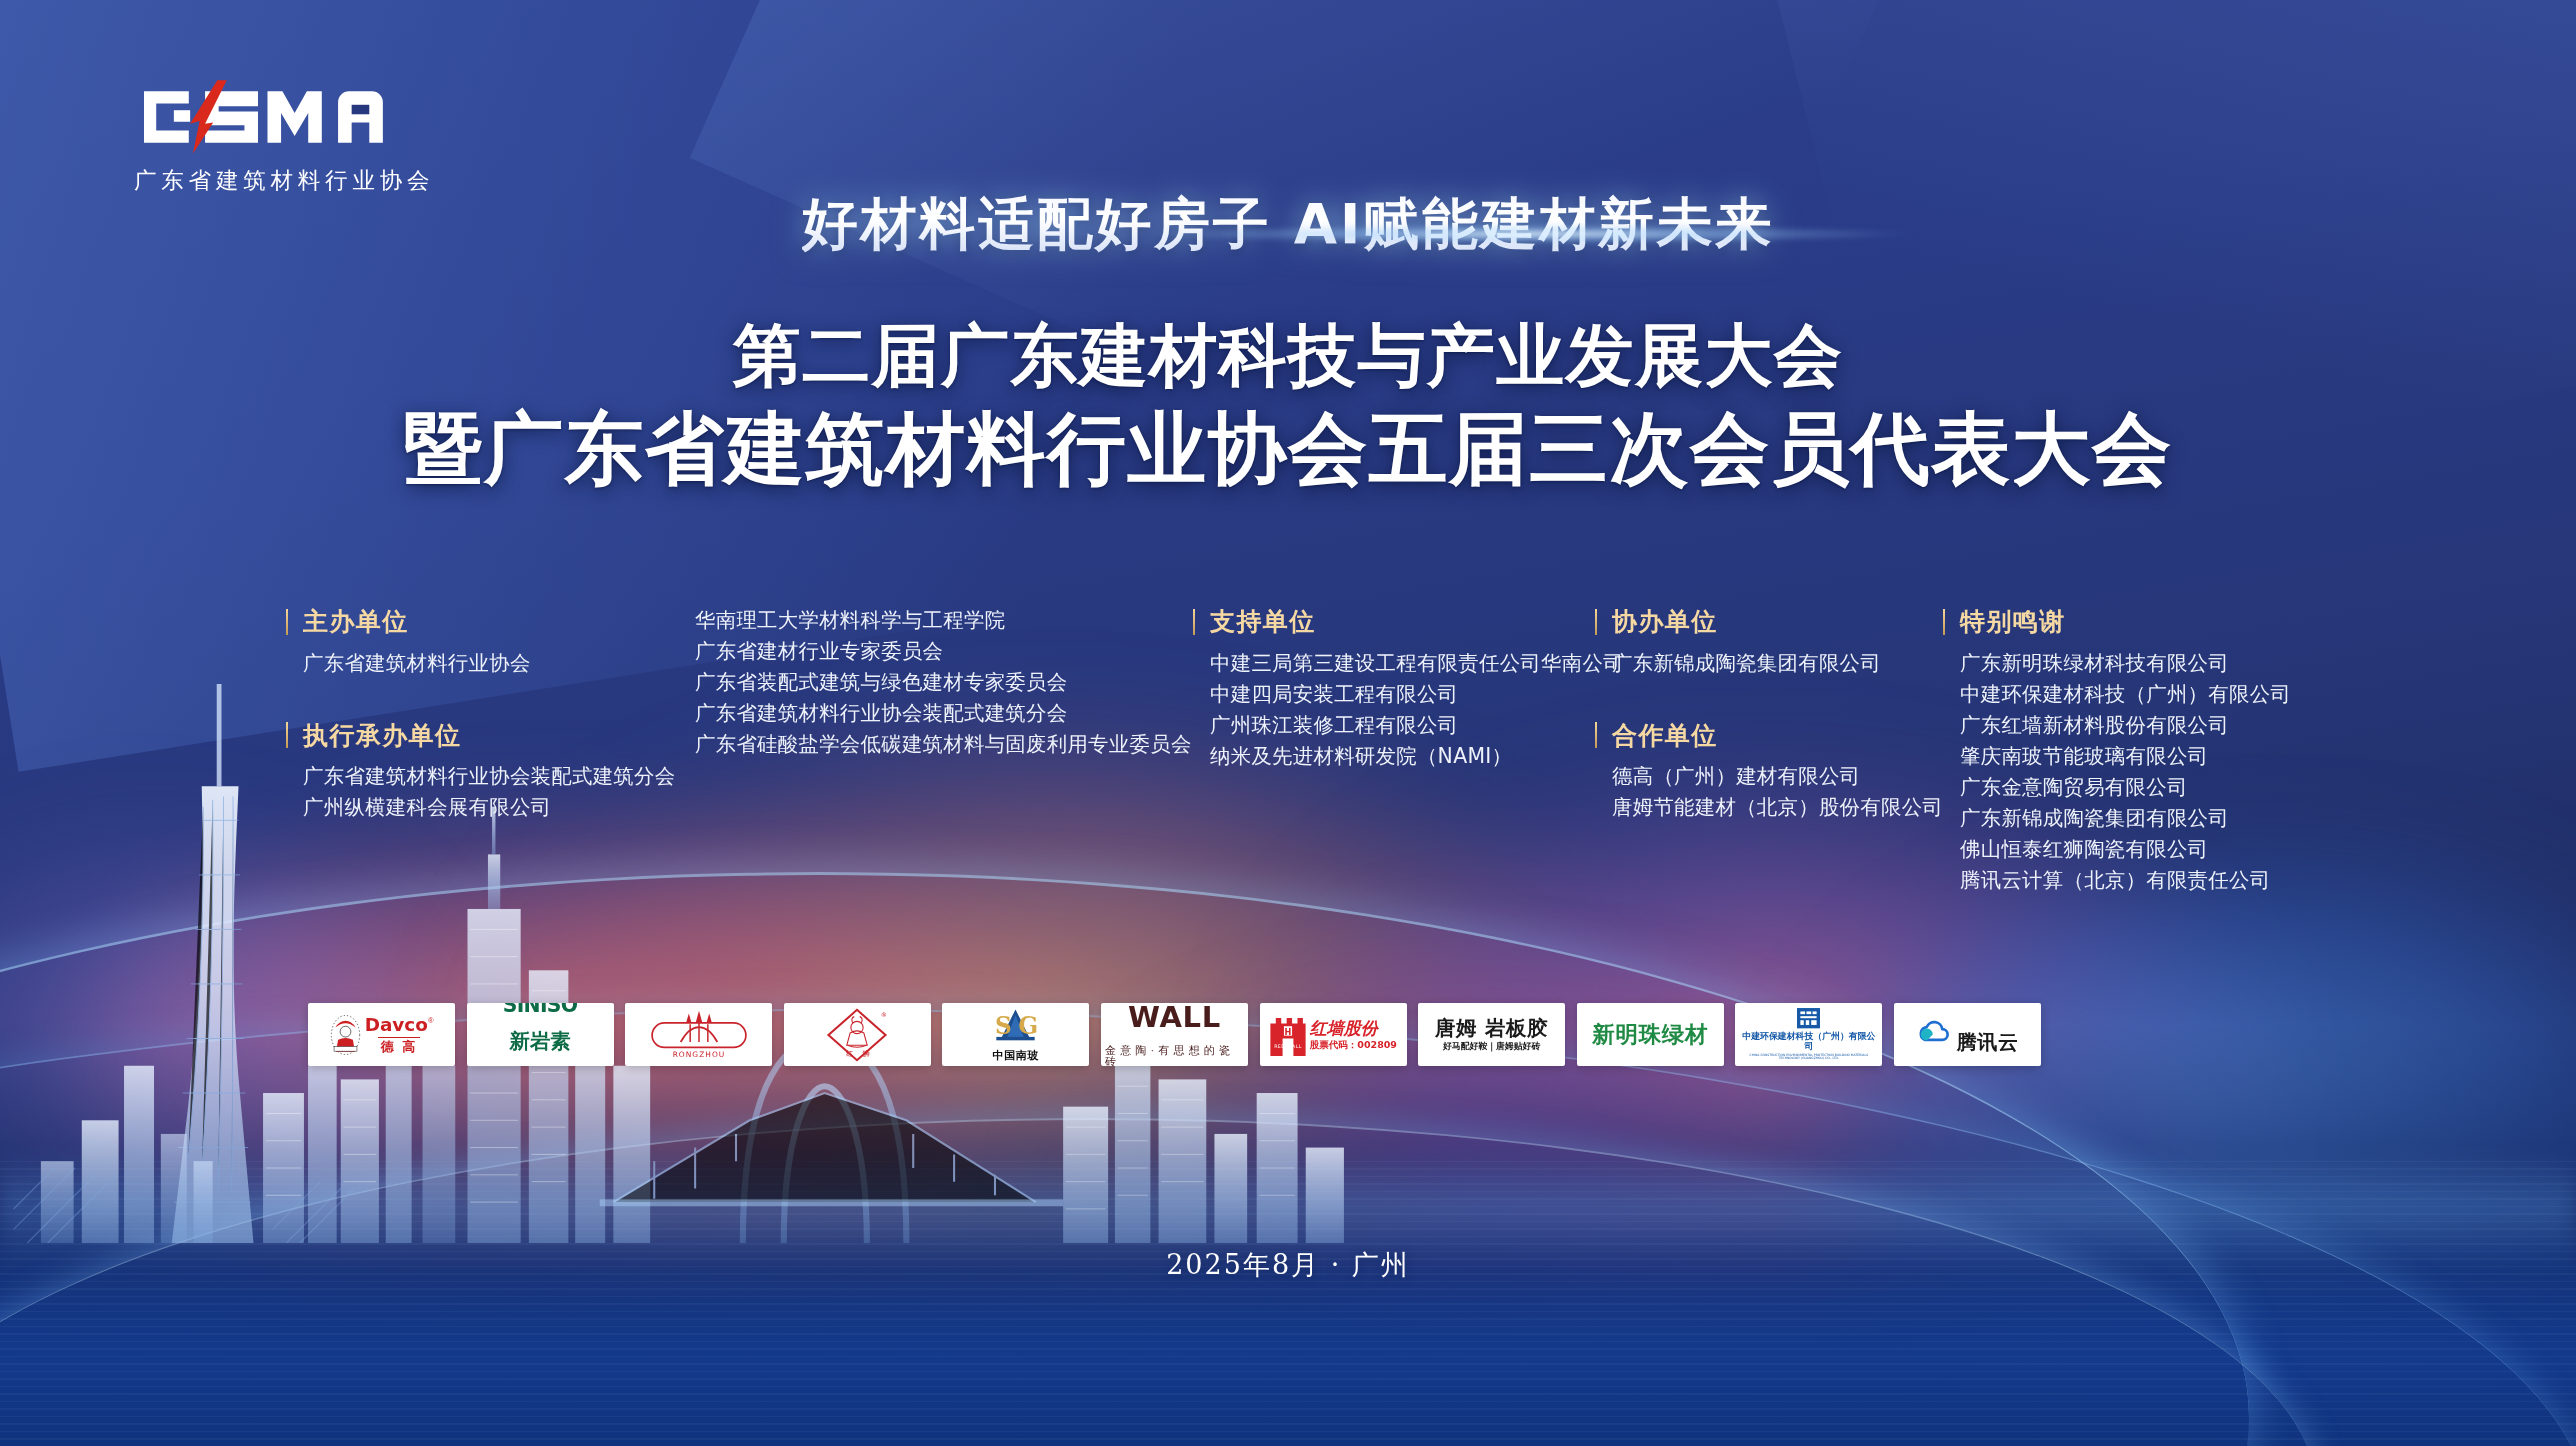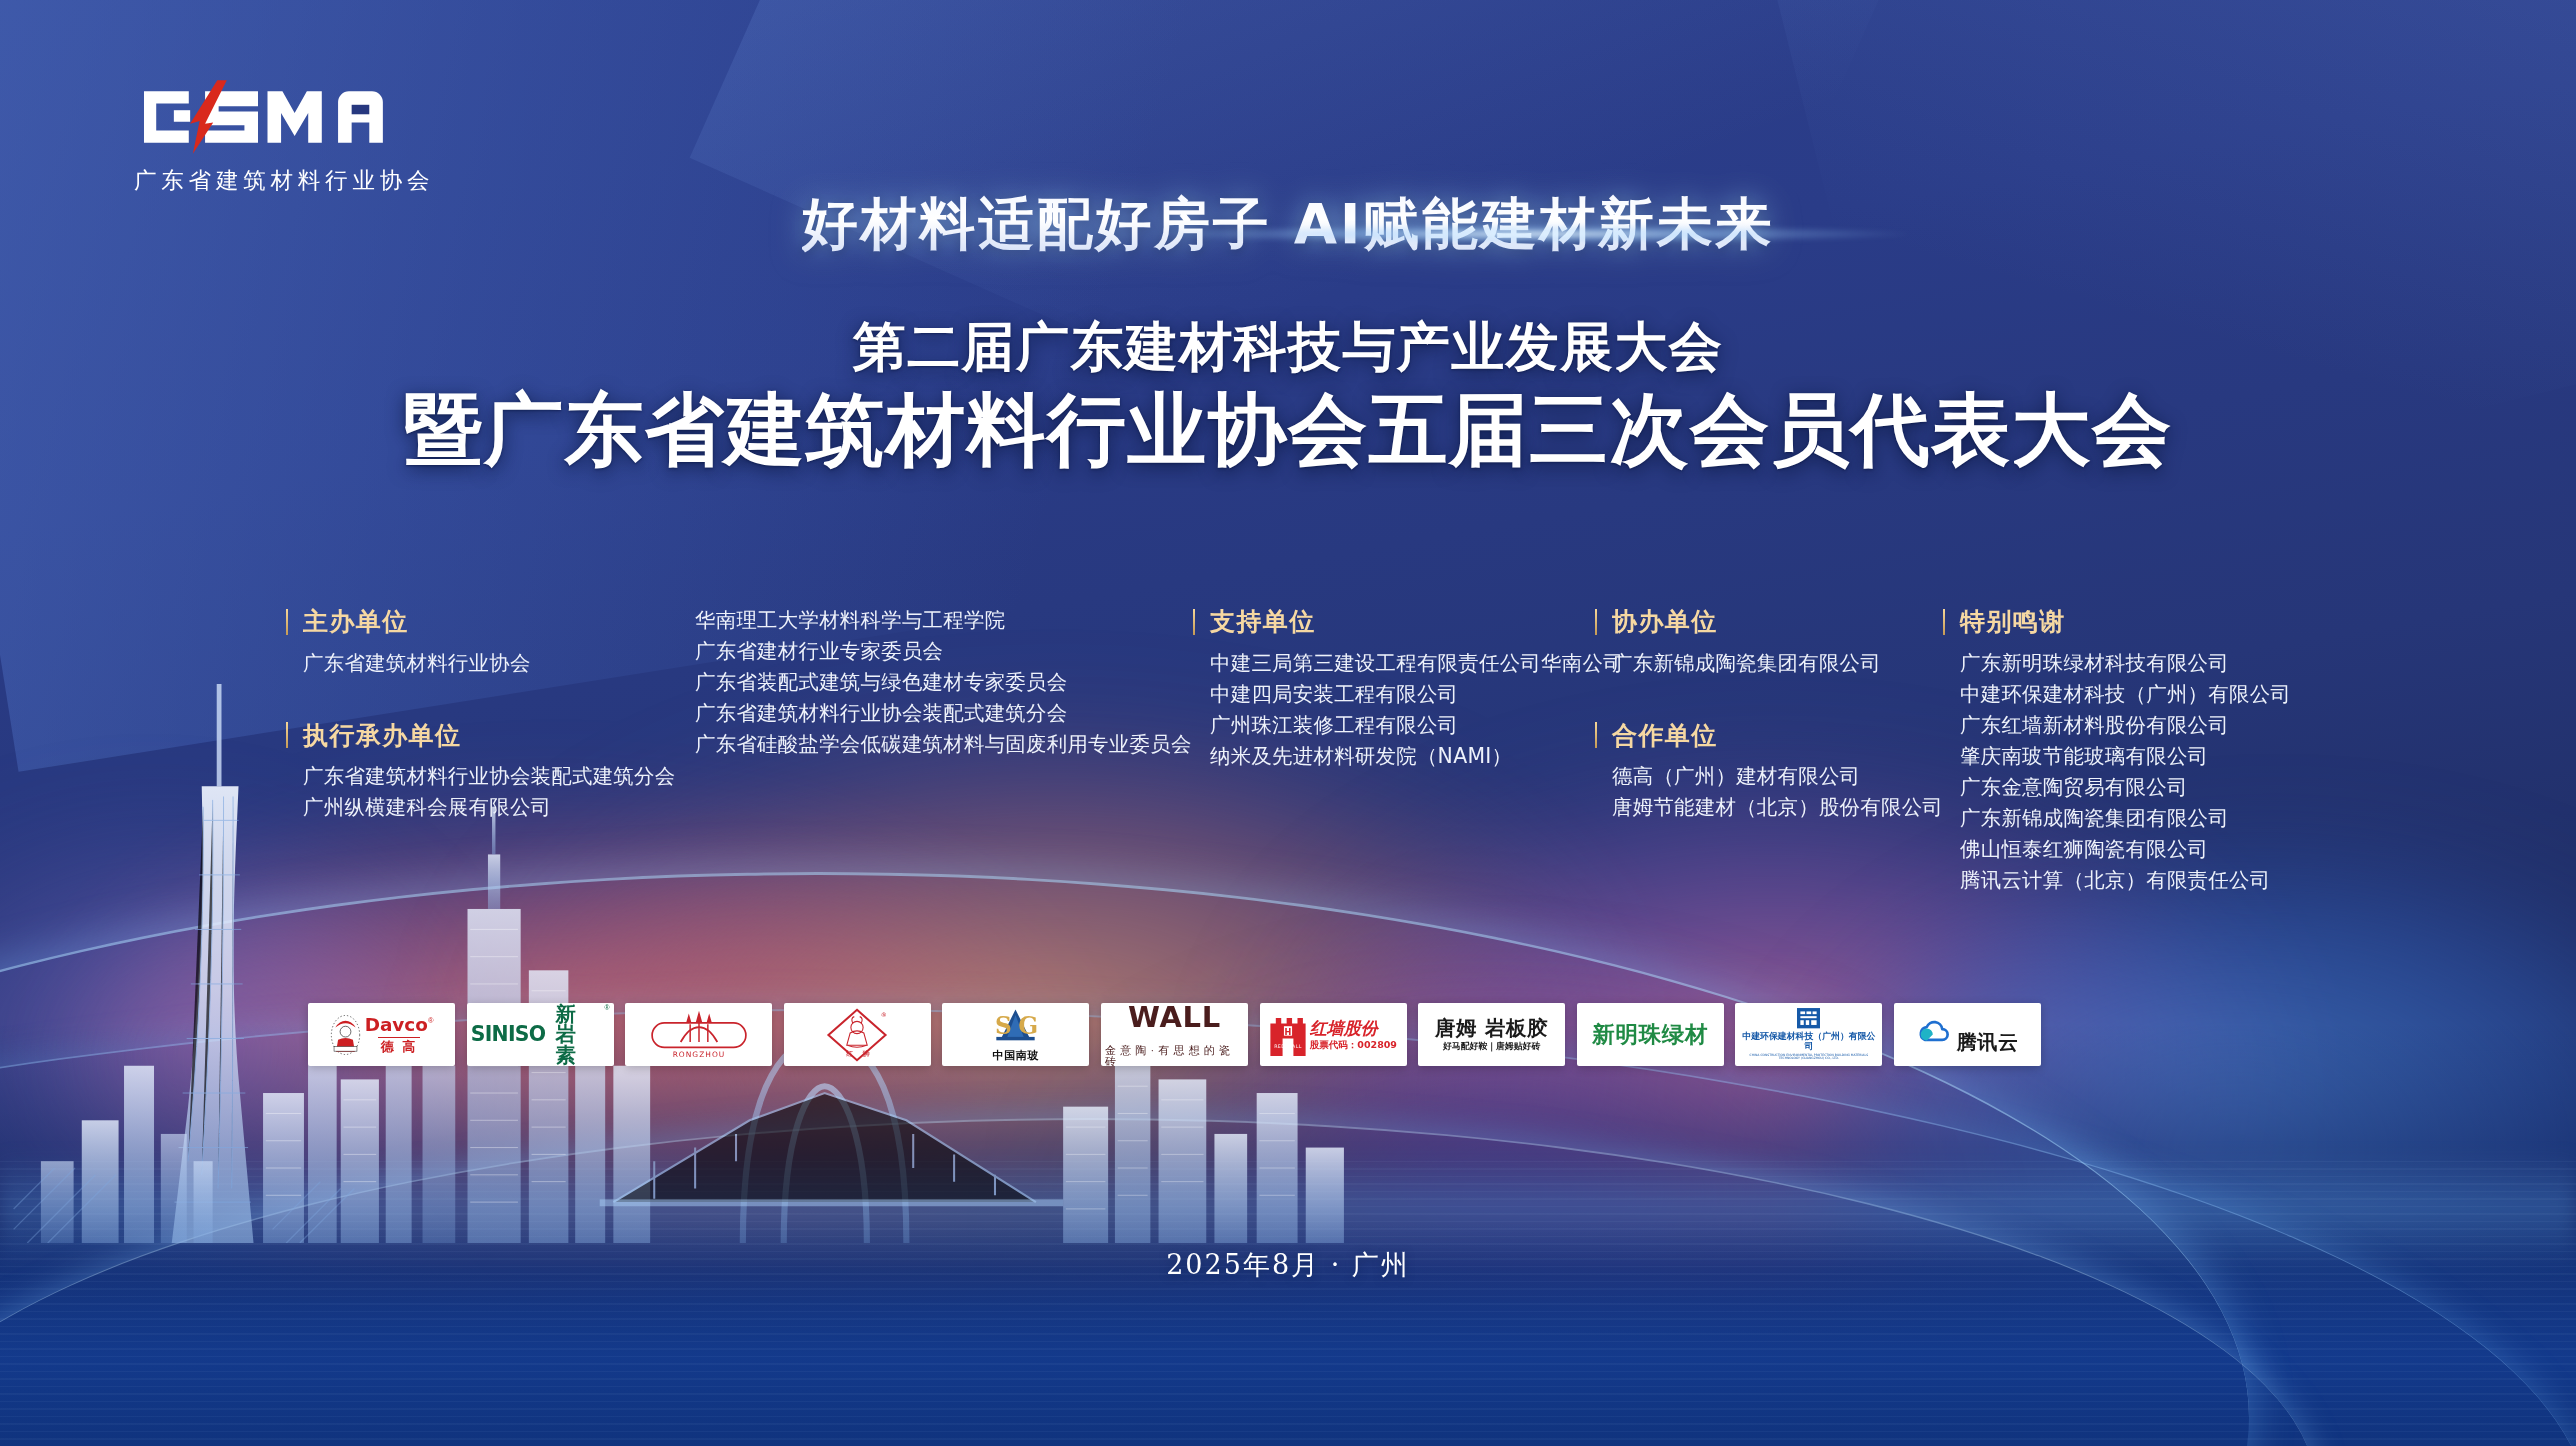--- a/index.html
+++ b/index.html
@@ -93,21 +93,21 @@
     filter:blur(2.7px);pointer-events:none;}
 
   
   .title{position:absolute;left:0;right:0;top:313px;text-align:center;}
   .title .l1,.title .l2{
     color:#fff;font-weight:bold;line-height:1.27;white-space:nowrap;
     font-family:"DejaVu Sans","Liberation Sans",sans-serif;
     text-shadow:0 4.1px 17.7px rgba(8,20,60,.75),0 1.4px 2.7px rgba(8,20,60,.6);
     letter-spacing:1.4px;
   }
-  .title .l1{font-size:53px;}
+  .title .l1{font-size:68px;}
   .title .l2{font-size:79px;}
 
   
   .orgs{position:absolute;left:286px;top:605px;width:2044px;display:flex;align-items:flex-start;}
   .col{flex:0 0 auto;}
   .c1{width:392px;} .c2{width:515px;} .c3{width:402px;} .c4{width:348px;} .c5{width:354px;}
   .grp{margin-bottom:40px;}
   .grp:last-child{margin-bottom:0;}
   .ghead{display:flex;align-items:center;margin-bottom:9.5px;}
   .gbar{width:2px;height:26px;background:linear-gradient(180deg,#f6d79a,#c59a55);margin-right:15px;flex:0 0 auto;}
@@ -405,21 +405,21 @@
           </div>
           <div style="width:42px;height:1.4px;background:#cc1f22;margin:2px 0;"></div>
           <span class="cn-sub" style="font-size:13px;color:#cc1f22;font-weight:bold;letter-spacing:2px;">德 高</span>
         </div>
       </div>
         </div>
     </div>
 
     <div class="chip">
       <div class="chip-in">
-          <div class="chip-row" style="gap:10px;">
+          <div class="chip-row" style="gap:16px;flex-direction:column;">
         <span class="cn-main" style="font-size:20.4px;color:#0d6b46;letter-spacing:-0.7px;">SINISO</span>
         <span class="cn-main" style="font-size:20.4px;color:#0d6b46;">新岩素</span>
         <span style="font-size:6.8px;color:#0d6b46;align-self:flex-start;">®</span>
       </div>
         </div>
     </div>
 
     <div class="chip">
       <div class="chip-in">
         <svg width="102" height="53" viewBox="0 0 150 78">

